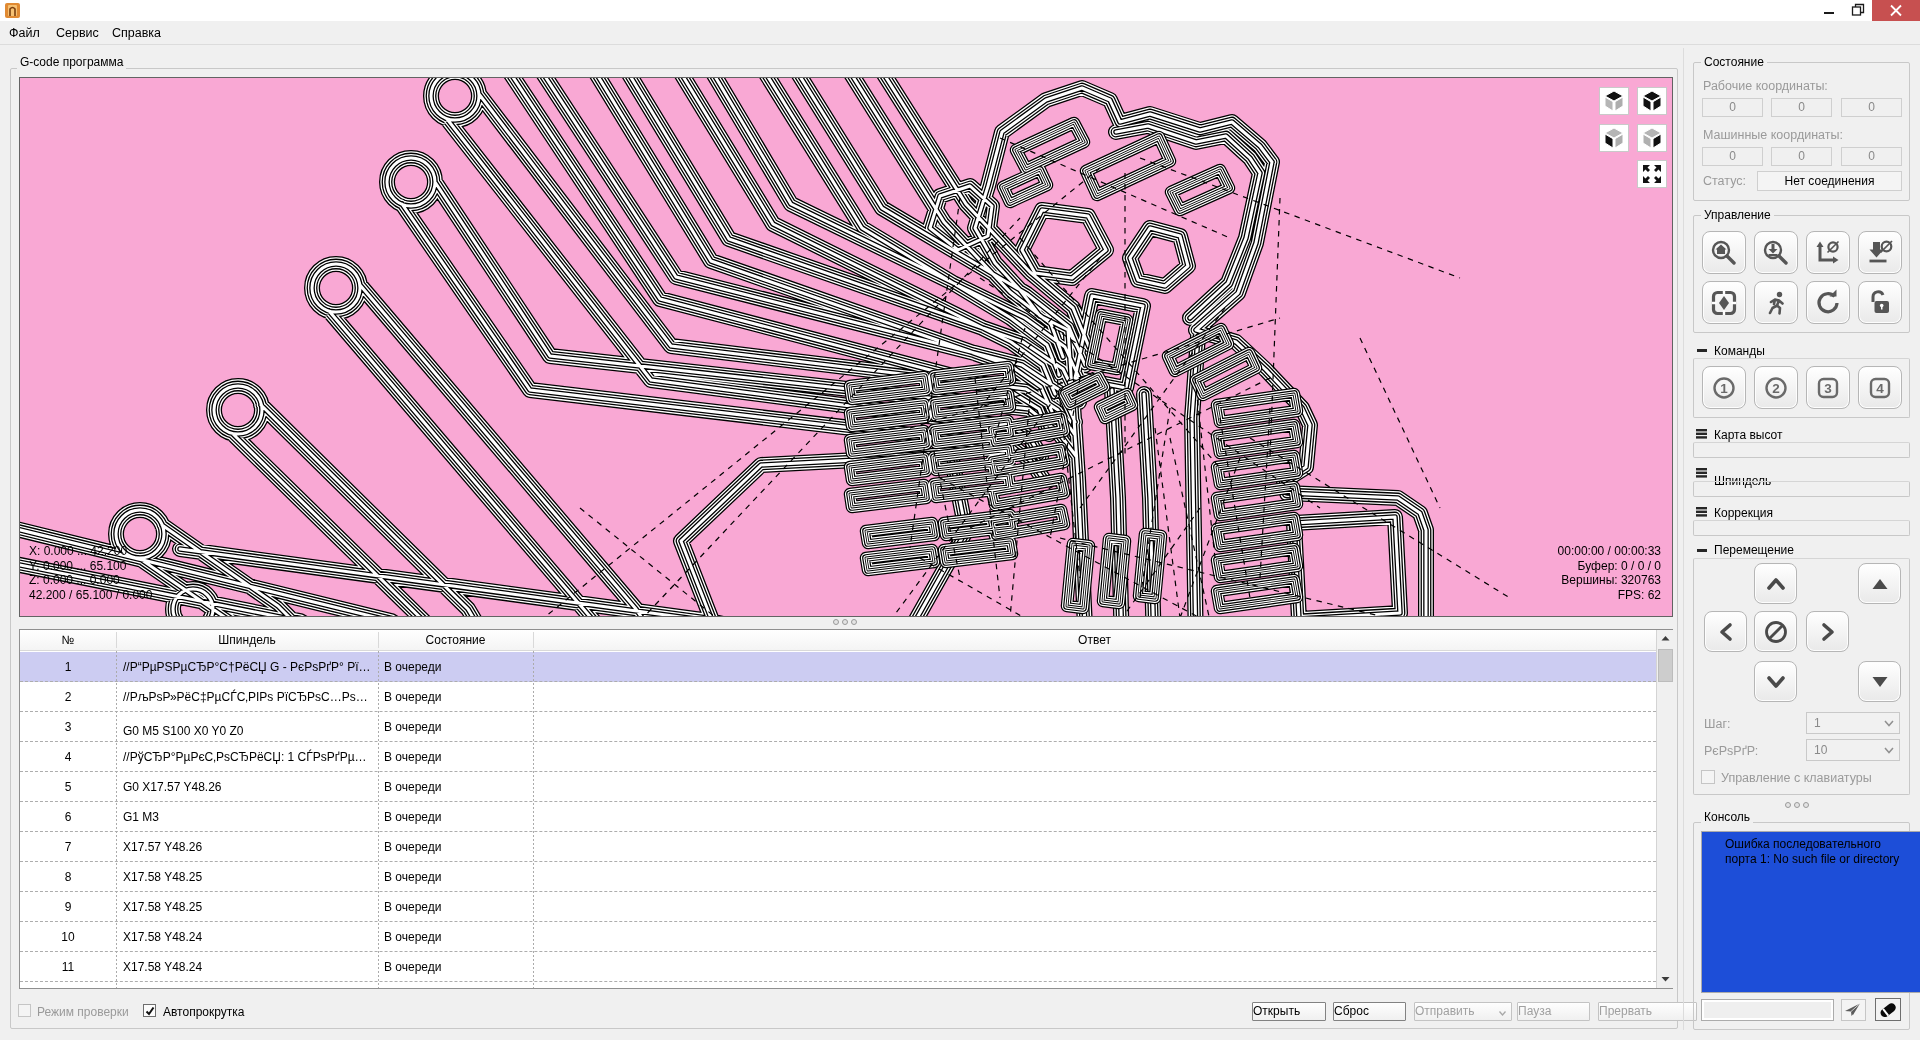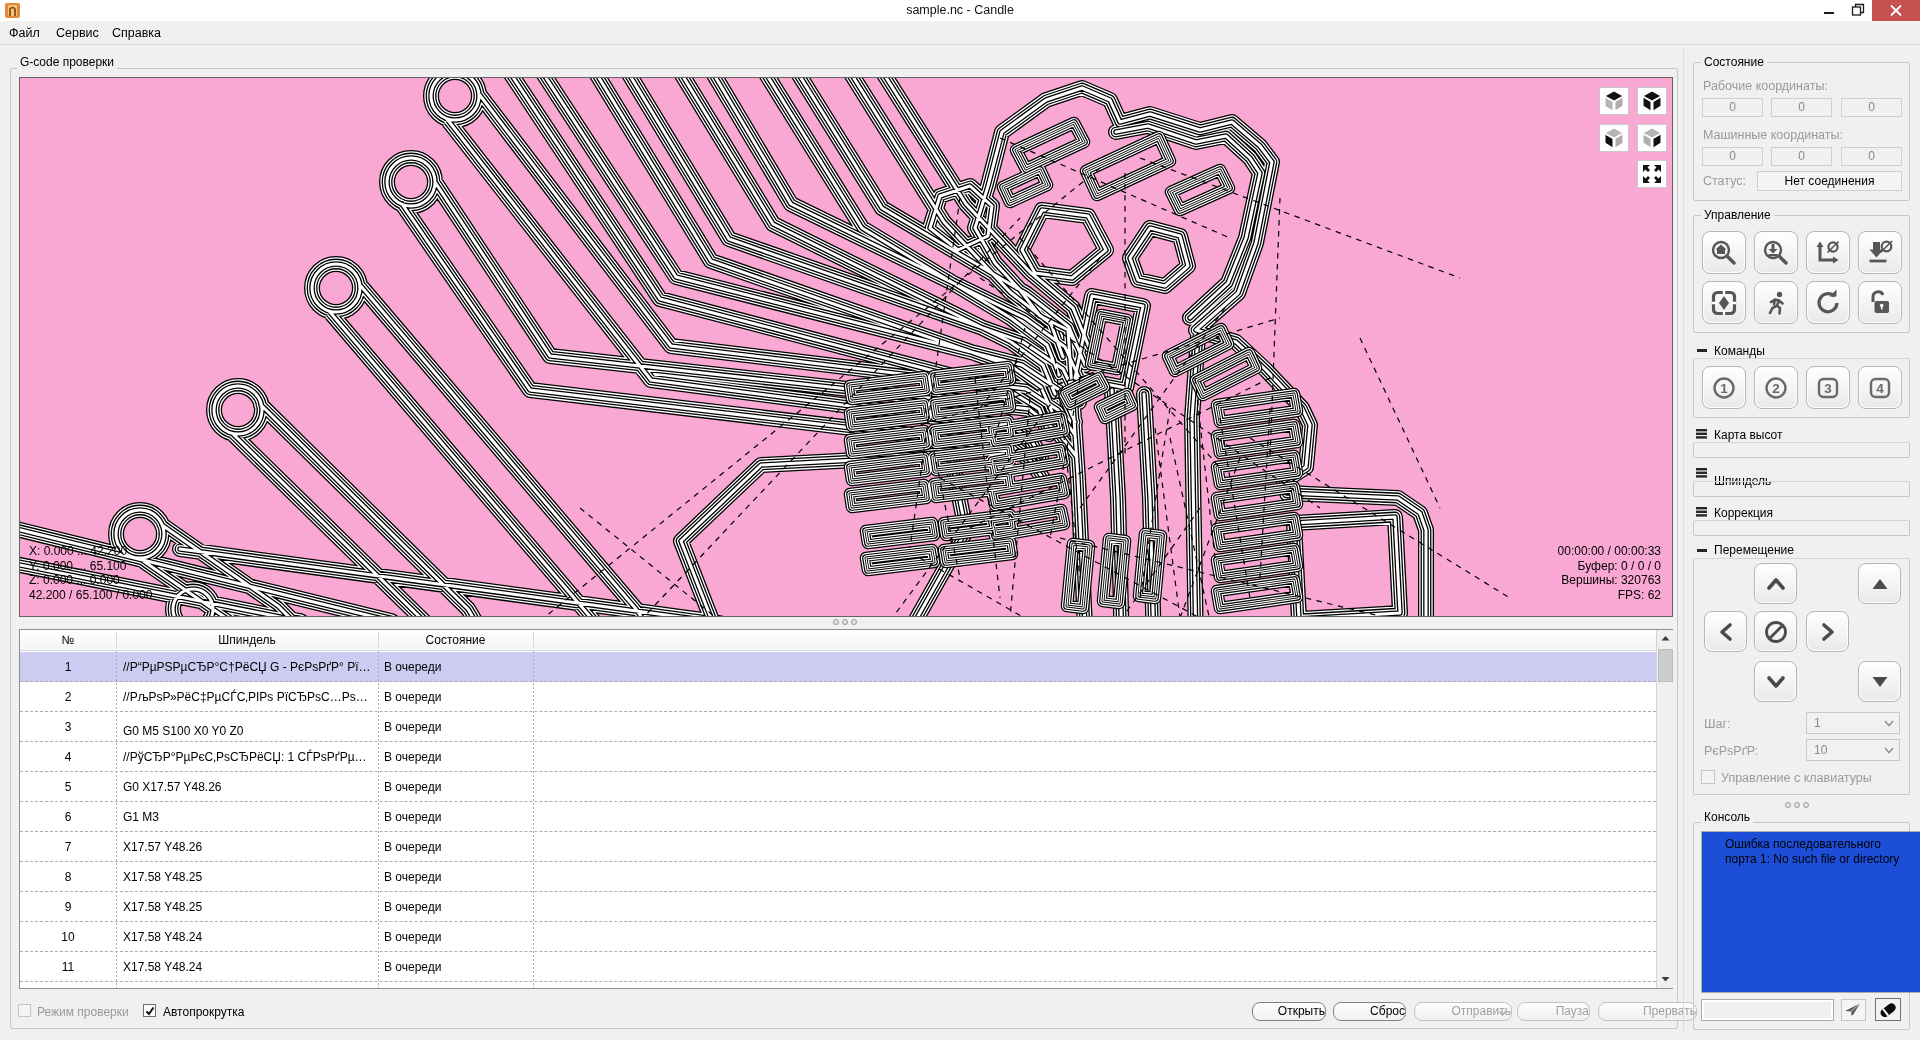--- a/index.html
+++ b/index.html
@@ -1,56 +1,55 @@
 <!DOCTYPE html>
 <html><head><meta charset="utf-8"><title>sample.nc - Candle</title><style>
 *{margin:0;padding:0;box-sizing:border-box}
 body{width:1920px;height:1040px;background:#f0f0f0;font-family:"Liberation Sans",sans-serif;font-size:12px;color:#000;overflow:hidden;position:relative}
 .abs{position:absolute}
 .gb{position:absolute;border:1px solid #c8c8c8;border-radius:2px}
 .gbl{position:absolute;background:#f0f0f0;padding:0 3px;font-size:12px;white-space:nowrap}
 .gray{color:#9a9a9a}
 .fld{position:absolute;border:1px solid #cfcfcf;background:#f0f0f0;text-align:center;font-size:12px;color:#8a8a8a;line-height:17px}
-.btn{position:absolute;border:1px solid #a9a9a9;border-radius:8px;background:linear-gradient(#fefefe,#f0f0f0);text-align:right;font-size:12px;line-height:17px}
+.btn{position:absolute;border:1px solid #a9a9a9;border-radius:1px;background:linear-gradient(#fefefe,#f0f0f0);text-align:left;font-size:12px;line-height:17px}
 .btn.dis{border-color:#c3c3c3;color:#a0a0a0}
 .ibtn{position:absolute;width:44px;height:43px;border:1px solid #b6b6b6;border-radius:8px;background:linear-gradient(#ffffff,#e9e9e9);box-shadow:inset 0 0 0 1px #fdfdfd}
 .jbtn{position:absolute;width:43px;height:41px;border:1px solid #b6b6b6;border-radius:8px;background:linear-gradient(#ffffff,#e9e9e9);box-shadow:inset 0 0 0 1px #fdfdfd}
 .vbtn{position:absolute;width:30px;height:28px;border:1px solid #c9c9c9;background:#fff}
 .cell{position:absolute;font-size:12px;line-height:30px;white-space:nowrap;overflow:hidden;text-overflow:ellipsis}
 .hdrc{position:absolute;font-size:12px;line-height:20px;text-align:center}
 .dots span{display:inline-block;width:6px;height:6px;border-radius:50%;border:1px solid #9a9a9a;background:#e4e4e4;margin:0 1.5px;vertical-align:top}
 .combo{position:absolute;border:1px solid #c9c9c9;background:#f1f1f1;color:#8a8a8a;font-size:12px;line-height:20px;padding-left:7px}
 .cb{position:absolute;width:13px;height:13px;border:1px solid #b1b1b1;background:#fcfcfc}
 svg{display:block}
 </style></head><body>
 <div class="abs" style="left:0;top:0;width:1920px;height:21px;background:#ffffff">
 <svg class="abs" style="left:5px;top:3px" width="15" height="15">
       <rect width="15" height="15" rx="2" fill="#e08a33"></rect>
       <rect x="3" y="2" width="9" height="11" rx="1" fill="#f6c173"></rect>
       <path d="M5,13 L5,6 Q7.5,3 10,6 L10,13" fill="none" stroke="#7a3f10" stroke-width="1.6"></path>
     </svg>
-<div class="abs" style="left:0;width:1920px;top:3px;text-align:center;font-size:12.5px;color:#111">sample.nc - Candle</div>
 <svg class="abs" style="left:1814px;top:0" width="30" height="21">
       <rect x="10" y="12" width="10" height="2" fill="#1a1a1a"></rect>
     </svg>
 <svg class="abs" style="left:1844px;top:0" width="28" height="21">
       <path d="M11.5,7 V4.5 H19.5 V12.5 H17" fill="none" stroke="#1a1a1a" stroke-width="1.3"></path>
       <rect x="8.5" y="7" width="8" height="8" fill="#fff" stroke="#1a1a1a" stroke-width="1.3"></rect>
     </svg>
 <div class="abs" style="left:1872px;top:0;width:48px;height:21px;background:#c75050"></div>
 <svg class="abs" style="left:1872px;top:0" width="48" height="21">
       <path d="M19,5.5 L29,15.5 M29,5.5 L19,15.5" stroke="#fff" stroke-width="1.8"></path>
     </svg>
 </div>
 <div class="abs" style="left:0;top:21px;width:1920px;height:24px;background:#f0f0f0;border-bottom:1px solid #dcdcdc"></div>
 <div class="abs" style="left:9px;top:26px;font-size:12.5px">Файл</div>
 <div class="abs" style="left:56px;top:26px;font-size:12.5px">Сервис</div>
 <div class="abs" style="left:112px;top:26px;font-size:12.5px">Справка</div>
 <div class="gb" style="left:10px;top:68px;width:1668px;height:961px"></div>
-<div class="gbl" style="left:17px;top:55px">G-code проверки</div>
+<div class="gbl" style="left:17px;top:55px">G-code программа</div>
 <div class="abs" style="left:19px;top:77px;width:1654px;height:540px;background:#f9a8d4;border:1px solid #636363;overflow:hidden">
 <div class="abs" style="left:0;top:0;width:1652px;height:538px;overflow:hidden">
 <svg width="1654" height="540" viewBox="0 0 1654 540" style="position:absolute;left:0;top:0">
 <path d="M367,104a24,24 0 1 0 48,0a24,24 0 1 0 -48,0 M382,126 510,312 993,369 1010,382 1024,402 M415,104 530,278 1009,331 1038,354 1056,378 M292,210a24,24 0 1 0 48,0a24,24 0 1 0 -48,0 M309,233 584,555 606,589 M340,207 616,531 640,567 M194,332a24,24 0 1 0 48,0a24,24 0 1 0 -48,0 M213,356 416,555 436,588 M241,327 448,531 470,568 M96,456a24,24 0 1 0 48,0a24,24 0 1 0 -48,0 M119,480 232,558 266,592 M142,447 258,528 294,564 M153,531a20,20 0 1 0 40,0a20,20 0 1 0 -40,0 M411,18a24,24 0 1 0 48,0a24,24 0 1 0 -48,0 M427,41 631,302 992,349 1010,360 1021,379 M459,16 651,268 1006,311 1038,332 1055,357 M479,-22 640,221 990,313 1019,331 1029,356 M502,-37 656,199 1002,287 1041,313 1055,344 M565,-23 691,183 991,288 1021,309 1033,336 M589,-37 709,161 1003,264 1043,291 1059,324 M650,-23 753,146 991,264 1023,287 1035,316 M674,-37 771,126 1005,240 1045,269 1061,304 M735,-22 842,150 991,240 1027,267 1039,297 M758,-37 862,130 1007,216 1049,249 1065,287 M820,-22 924,144 990,214 1031,246 1043,279 M843,-37 946,126 1010,194 1053,230 1069,269 M-20,447 371,543 400,560 M-20,483 280,543 310,560 M160,471 690,543 720,550 M661,463 741,387 931,377 946,453 888,556 698,558Z M968,108 982,54 1026,22 1062,10 1090,22 1100,44 1130,36 1180,52 1212,44 1240,68 1252,84 M1252,84 1236,165 1218,215 1176,252 M1096,54 1128,48 1176,64 1206,58 1230,80 1240,95 1226,160 1208,205 1170,240 M968,108 955,150 975,185 1000,212 1020,238 1048,252 1058,270 M1176,252 1216,264 1246,292 1282,330 1290,347 1286,389 1264,403 1267,415 1378,420 1400,435 1406,452 1406,570 M1178,258 1172,340 1176,570 M910,150 920,118 950,108 972,128 968,158 938,172Z M1002,172 1022,132 1068,138 1086,172 1052,200 1015,195Z M1110,180 1130,150 1160,158 1168,188 1145,208 1118,202Z M1072,218 1123,228 1106,310 1055,300Z M1048,252 1058,400 1066,570 M1092,312 1098,420 1102,570 M1124,316 1130,420 1134,570 M1274,445 1375,439 1380,535 1279,541Z" fill="none" stroke="#000" stroke-width="16" stroke-linejoin="round" stroke-linecap="round"></path>
 <path d="M367,104a24,24 0 1 0 48,0a24,24 0 1 0 -48,0 M382,126 510,312 993,369 1010,382 1024,402 M415,104 530,278 1009,331 1038,354 1056,378 M292,210a24,24 0 1 0 48,0a24,24 0 1 0 -48,0 M309,233 584,555 606,589 M340,207 616,531 640,567 M194,332a24,24 0 1 0 48,0a24,24 0 1 0 -48,0 M213,356 416,555 436,588 M241,327 448,531 470,568 M96,456a24,24 0 1 0 48,0a24,24 0 1 0 -48,0 M119,480 232,558 266,592 M142,447 258,528 294,564 M153,531a20,20 0 1 0 40,0a20,20 0 1 0 -40,0 M411,18a24,24 0 1 0 48,0a24,24 0 1 0 -48,0 M427,41 631,302 992,349 1010,360 1021,379 M459,16 651,268 1006,311 1038,332 1055,357 M479,-22 640,221 990,313 1019,331 1029,356 M502,-37 656,199 1002,287 1041,313 1055,344 M565,-23 691,183 991,288 1021,309 1033,336 M589,-37 709,161 1003,264 1043,291 1059,324 M650,-23 753,146 991,264 1023,287 1035,316 M674,-37 771,126 1005,240 1045,269 1061,304 M735,-22 842,150 991,240 1027,267 1039,297 M758,-37 862,130 1007,216 1049,249 1065,287 M820,-22 924,144 990,214 1031,246 1043,279 M843,-37 946,126 1010,194 1053,230 1069,269 M-20,447 371,543 400,560 M-20,483 280,543 310,560 M160,471 690,543 720,550 M661,463 741,387 931,377 946,453 888,556 698,558Z M968,108 982,54 1026,22 1062,10 1090,22 1100,44 1130,36 1180,52 1212,44 1240,68 1252,84 M1252,84 1236,165 1218,215 1176,252 M1096,54 1128,48 1176,64 1206,58 1230,80 1240,95 1226,160 1208,205 1170,240 M968,108 955,150 975,185 1000,212 1020,238 1048,252 1058,270 M1176,252 1216,264 1246,292 1282,330 1290,347 1286,389 1264,403 1267,415 1378,420 1400,435 1406,452 1406,570 M1178,258 1172,340 1176,570 M910,150 920,118 950,108 972,128 968,158 938,172Z M1002,172 1022,132 1068,138 1086,172 1052,200 1015,195Z M1110,180 1130,150 1160,158 1168,188 1145,208 1118,202Z M1072,218 1123,228 1106,310 1055,300Z M1048,252 1058,400 1066,570 M1092,312 1098,420 1102,570 M1124,316 1130,420 1134,570 M1274,445 1375,439 1380,535 1279,541Z" fill="none" stroke="#fff" stroke-width="13.4" stroke-linejoin="round" stroke-linecap="round"></path>
 <path d="M367,104a24,24 0 1 0 48,0a24,24 0 1 0 -48,0 M382,126 510,312 993,369 1010,382 1024,402 M415,104 530,278 1009,331 1038,354 1056,378 M292,210a24,24 0 1 0 48,0a24,24 0 1 0 -48,0 M309,233 584,555 606,589 M340,207 616,531 640,567 M194,332a24,24 0 1 0 48,0a24,24 0 1 0 -48,0 M213,356 416,555 436,588 M241,327 448,531 470,568 M96,456a24,24 0 1 0 48,0a24,24 0 1 0 -48,0 M119,480 232,558 266,592 M142,447 258,528 294,564 M153,531a20,20 0 1 0 40,0a20,20 0 1 0 -40,0 M411,18a24,24 0 1 0 48,0a24,24 0 1 0 -48,0 M427,41 631,302 992,349 1010,360 1021,379 M459,16 651,268 1006,311 1038,332 1055,357 M479,-22 640,221 990,313 1019,331 1029,356 M502,-37 656,199 1002,287 1041,313 1055,344 M565,-23 691,183 991,288 1021,309 1033,336 M589,-37 709,161 1003,264 1043,291 1059,324 M650,-23 753,146 991,264 1023,287 1035,316 M674,-37 771,126 1005,240 1045,269 1061,304 M735,-22 842,150 991,240 1027,267 1039,297 M758,-37 862,130 1007,216 1049,249 1065,287 M820,-22 924,144 990,214 1031,246 1043,279 M843,-37 946,126 1010,194 1053,230 1069,269 M-20,447 371,543 400,560 M-20,483 280,543 310,560 M160,471 690,543 720,550 M661,463 741,387 931,377 946,453 888,556 698,558Z M968,108 982,54 1026,22 1062,10 1090,22 1100,44 1130,36 1180,52 1212,44 1240,68 1252,84 M1252,84 1236,165 1218,215 1176,252 M1096,54 1128,48 1176,64 1206,58 1230,80 1240,95 1226,160 1208,205 1170,240 M968,108 955,150 975,185 1000,212 1020,238 1048,252 1058,270 M1176,252 1216,264 1246,292 1282,330 1290,347 1286,389 1264,403 1267,415 1378,420 1400,435 1406,452 1406,570 M1178,258 1172,340 1176,570 M910,150 920,118 950,108 972,128 968,158 938,172Z M1002,172 1022,132 1068,138 1086,172 1052,200 1015,195Z M1110,180 1130,150 1160,158 1168,188 1145,208 1118,202Z M1072,218 1123,228 1106,310 1055,300Z M1048,252 1058,400 1066,570 M1092,312 1098,420 1102,570 M1124,316 1130,420 1134,570 M1274,445 1375,439 1380,535 1279,541Z" fill="none" stroke="#000" stroke-width="10.8" stroke-linejoin="round" stroke-linecap="round"></path>
 <path d="M367,104a24,24 0 1 0 48,0a24,24 0 1 0 -48,0 M382,126 510,312 993,369 1010,382 1024,402 M415,104 530,278 1009,331 1038,354 1056,378 M292,210a24,24 0 1 0 48,0a24,24 0 1 0 -48,0 M309,233 584,555 606,589 M340,207 616,531 640,567 M194,332a24,24 0 1 0 48,0a24,24 0 1 0 -48,0 M213,356 416,555 436,588 M241,327 448,531 470,568 M96,456a24,24 0 1 0 48,0a24,24 0 1 0 -48,0 M119,480 232,558 266,592 M142,447 258,528 294,564 M153,531a20,20 0 1 0 40,0a20,20 0 1 0 -40,0 M411,18a24,24 0 1 0 48,0a24,24 0 1 0 -48,0 M427,41 631,302 992,349 1010,360 1021,379 M459,16 651,268 1006,311 1038,332 1055,357 M479,-22 640,221 990,313 1019,331 1029,356 M502,-37 656,199 1002,287 1041,313 1055,344 M565,-23 691,183 991,288 1021,309 1033,336 M589,-37 709,161 1003,264 1043,291 1059,324 M650,-23 753,146 991,264 1023,287 1035,316 M674,-37 771,126 1005,240 1045,269 1061,304 M735,-22 842,150 991,240 1027,267 1039,297 M758,-37 862,130 1007,216 1049,249 1065,287 M820,-22 924,144 990,214 1031,246 1043,279 M843,-37 946,126 1010,194 1053,230 1069,269 M-20,447 371,543 400,560 M-20,483 280,543 310,560 M160,471 690,543 720,550 M661,463 741,387 931,377 946,453 888,556 698,558Z M968,108 982,54 1026,22 1062,10 1090,22 1100,44 1130,36 1180,52 1212,44 1240,68 1252,84 M1252,84 1236,165 1218,215 1176,252 M1096,54 1128,48 1176,64 1206,58 1230,80 1240,95 1226,160 1208,205 1170,240 M968,108 955,150 975,185 1000,212 1020,238 1048,252 1058,270 M1176,252 1216,264 1246,292 1282,330 1290,347 1286,389 1264,403 1267,415 1378,420 1400,435 1406,452 1406,570 M1178,258 1172,340 1176,570 M910,150 920,118 950,108 972,128 968,158 938,172Z M1002,172 1022,132 1068,138 1086,172 1052,200 1015,195Z M1110,180 1130,150 1160,158 1168,188 1145,208 1118,202Z M1072,218 1123,228 1106,310 1055,300Z M1048,252 1058,400 1066,570 M1092,312 1098,420 1102,570 M1124,316 1130,420 1134,570 M1274,445 1375,439 1380,535 1279,541Z" fill="none" stroke="#fff" stroke-width="8.2" stroke-linejoin="round" stroke-linecap="round"></path>
 <path d="M367,104a24,24 0 1 0 48,0a24,24 0 1 0 -48,0 M382,126 510,312 993,369 1010,382 1024,402 M415,104 530,278 1009,331 1038,354 1056,378 M292,210a24,24 0 1 0 48,0a24,24 0 1 0 -48,0 M309,233 584,555 606,589 M340,207 616,531 640,567 M194,332a24,24 0 1 0 48,0a24,24 0 1 0 -48,0 M213,356 416,555 436,588 M241,327 448,531 470,568 M96,456a24,24 0 1 0 48,0a24,24 0 1 0 -48,0 M119,480 232,558 266,592 M142,447 258,528 294,564 M153,531a20,20 0 1 0 40,0a20,20 0 1 0 -40,0 M411,18a24,24 0 1 0 48,0a24,24 0 1 0 -48,0 M427,41 631,302 992,349 1010,360 1021,379 M459,16 651,268 1006,311 1038,332 1055,357 M479,-22 640,221 990,313 1019,331 1029,356 M502,-37 656,199 1002,287 1041,313 1055,344 M565,-23 691,183 991,288 1021,309 1033,336 M589,-37 709,161 1003,264 1043,291 1059,324 M650,-23 753,146 991,264 1023,287 1035,316 M674,-37 771,126 1005,240 1045,269 1061,304 M735,-22 842,150 991,240 1027,267 1039,297 M758,-37 862,130 1007,216 1049,249 1065,287 M820,-22 924,144 990,214 1031,246 1043,279 M843,-37 946,126 1010,194 1053,230 1069,269 M-20,447 371,543 400,560 M-20,483 280,543 310,560 M160,471 690,543 720,550 M661,463 741,387 931,377 946,453 888,556 698,558Z M968,108 982,54 1026,22 1062,10 1090,22 1100,44 1130,36 1180,52 1212,44 1240,68 1252,84 M1252,84 1236,165 1218,215 1176,252 M1096,54 1128,48 1176,64 1206,58 1230,80 1240,95 1226,160 1208,205 1170,240 M968,108 955,150 975,185 1000,212 1020,238 1048,252 1058,270 M1176,252 1216,264 1246,292 1282,330 1290,347 1286,389 1264,403 1267,415 1378,420 1400,435 1406,452 1406,570 M1178,258 1172,340 1176,570 M910,150 920,118 950,108 972,128 968,158 938,172Z M1002,172 1022,132 1068,138 1086,172 1052,200 1015,195Z M1110,180 1130,150 1160,158 1168,188 1145,208 1118,202Z M1072,218 1123,228 1106,310 1055,300Z M1048,252 1058,400 1066,570 M1092,312 1098,420 1102,570 M1124,316 1130,420 1134,570 M1274,445 1375,439 1380,535 1279,541Z" fill="none" stroke="#000" stroke-width="5.6" stroke-linejoin="round" stroke-linecap="round"></path>
 <path d="M367,104a24,24 0 1 0 48,0a24,24 0 1 0 -48,0 M382,126 510,312 993,369 1010,382 1024,402 M415,104 530,278 1009,331 1038,354 1056,378 M292,210a24,24 0 1 0 48,0a24,24 0 1 0 -48,0 M309,233 584,555 606,589 M340,207 616,531 640,567 M194,332a24,24 0 1 0 48,0a24,24 0 1 0 -48,0 M213,356 416,555 436,588 M241,327 448,531 470,568 M96,456a24,24 0 1 0 48,0a24,24 0 1 0 -48,0 M119,480 232,558 266,592 M142,447 258,528 294,564 M153,531a20,20 0 1 0 40,0a20,20 0 1 0 -40,0 M411,18a24,24 0 1 0 48,0a24,24 0 1 0 -48,0 M427,41 631,302 992,349 1010,360 1021,379 M459,16 651,268 1006,311 1038,332 1055,357 M479,-22 640,221 990,313 1019,331 1029,356 M502,-37 656,199 1002,287 1041,313 1055,344 M565,-23 691,183 991,288 1021,309 1033,336 M589,-37 709,161 1003,264 1043,291 1059,324 M650,-23 753,146 991,264 1023,287 1035,316 M674,-37 771,126 1005,240 1045,269 1061,304 M735,-22 842,150 991,240 1027,267 1039,297 M758,-37 862,130 1007,216 1049,249 1065,287 M820,-22 924,144 990,214 1031,246 1043,279 M843,-37 946,126 1010,194 1053,230 1069,269 M-20,447 371,543 400,560 M-20,483 280,543 310,560 M160,471 690,543 720,550 M661,463 741,387 931,377 946,453 888,556 698,558Z M968,108 982,54 1026,22 1062,10 1090,22 1100,44 1130,36 1180,52 1212,44 1240,68 1252,84 M1252,84 1236,165 1218,215 1176,252 M1096,54 1128,48 1176,64 1206,58 1230,80 1240,95 1226,160 1208,205 1170,240 M968,108 955,150 975,185 1000,212 1020,238 1048,252 1058,270 M1176,252 1216,264 1246,292 1282,330 1290,347 1286,389 1264,403 1267,415 1378,420 1400,435 1406,452 1406,570 M1178,258 1172,340 1176,570 M910,150 920,118 950,108 972,128 968,158 938,172Z M1002,172 1022,132 1068,138 1086,172 1052,200 1015,195Z M1110,180 1130,150 1160,158 1168,188 1145,208 1118,202Z M1072,218 1123,228 1106,310 1055,300Z M1048,252 1058,400 1066,570 M1092,312 1098,420 1102,570 M1124,316 1130,420 1134,570 M1274,445 1375,439 1380,535 1279,541Z" fill="none" stroke="#fff" stroke-width="3" stroke-linejoin="round" stroke-linecap="round"></path>
 <path d="M1081,237 1107,242 1097,291 1071,286Z M996,72 1054,45 1064,64 1006,91Z M1066,93 1139,59 1150,83 1077,117Z M1151,114 1200,92 1209,110 1160,132Z M983,109 1020,92 1027,107 990,124Z M1044,315 1078,298 1084,309 1050,326Z M1080,329 1107,316 1112,327 1085,340Z M1148,278 1201,251 1208,266 1155,293Z M1176,302 1229,275 1236,290 1183,317Z M1197,327 1274,316 1277,333 1200,344Z M1197,358 1274,347 1277,364 1200,375Z M1197,389 1274,378 1277,395 1200,406Z M1197,420 1274,409 1277,426 1200,437Z M1197,451 1274,440 1277,457 1200,468Z M1197,482 1274,471 1277,488 1200,499Z M1197,513 1274,502 1277,519 1200,530Z M830,308 904,299 906,312 832,321Z M914,298 988,289 990,302 916,311Z M830,335 904,326 906,339 832,348Z M914,325 988,316 990,329 916,338Z M830,362 904,353 906,366 832,375Z M914,352 988,343 990,356 916,365Z M830,389 904,380 906,393 832,402Z M914,379 988,370 990,383 916,392Z M830,416 904,407 906,420 832,429Z M914,406 988,397 990,410 916,419Z M846,453 912,445 914,457 848,465Z M924,445 990,437 992,449 926,457Z M846,480 912,472 914,484 848,492Z M924,472 990,464 992,476 926,484Z M972,351 1041,339 1044,353 975,365Z M972,382 1041,370 1044,384 975,396Z M972,413 1041,401 1044,415 975,427Z M972,444 1041,432 1044,446 975,458Z M1053,466 1069,468 1063,530 1047,528Z M1089,461 1105,463 1099,525 1083,523Z M1125,456 1141,458 1135,520 1119,518Z" fill="none" stroke="#000" stroke-width="12.5" stroke-linejoin="round" stroke-linecap="round"></path>
@@ -102,20 +101,21 @@
         </svg>
       </div>
 </div>
   </div>
 <div class="dots abs" style="left:831px;top:619px"><span></span><span></span><span></span></div>
 <div class="abs" style="left:19px;top:629px;width:1654px;height:360px;background:#fff;border:1px solid #8f8f8f">
 <div class="abs" style="left:0;top:0;width:1636px;height:21px;background:linear-gradient(#ffffff,#f4f4f4);border-bottom:1px solid #d9d9d9"></div>
 <div class="hdrc" style="left:0px;top:0;width:96px">№</div>
 <div class="hdrc" style="left:96px;top:0;width:262px">Шпиндель</div>
 <div class="hdrc" style="left:358px;top:0;width:155px">Состояние</div>
+<div class="hdrc" style="left:513px;top:0;width:1123px">Ответ</div>
 <div class="abs" style="left:96px;top:2px;width:1px;height:16px;background:#d9d9d9"></div>
 <div class="abs" style="left:358px;top:2px;width:1px;height:16px;background:#d9d9d9"></div>
 <div class="abs" style="left:513px;top:2px;width:1px;height:16px;background:#d9d9d9"></div>
 <div class="abs" style="left:0;top:22px;width:1636px;height:30px;background:#ccccf2;border-bottom:1px dashed #adadad"></div>
 <div class="cell" style="left:0;top:22px;width:96px;text-align:center">1</div>
 <div class="cell" style="left:103px;top:22px;width:250px">//Р“РµРЅРµСЂР°С†РёСЏ G - РєРѕРґР° РїСЂРѕРіСЂР°РјРјС‹</div>
 <div class="cell" style="left:364px;top:22px;width:148px">В очереди</div>
 <div class="abs" style="left:0;top:52px;width:1636px;height:30px;border-bottom:1px dashed #adadad"></div>
 <div class="cell" style="left:0;top:52px;width:96px;text-align:center">2</div>
 <div class="cell" style="left:103px;top:52px;width:250px">//РљРѕР»РёС‡РµСЃС‚РІРѕ РїСЂРѕС…РѕРґРѕРІ С‚СЂР°СЃСЃРёСЂРѕРІРєРё</div>

